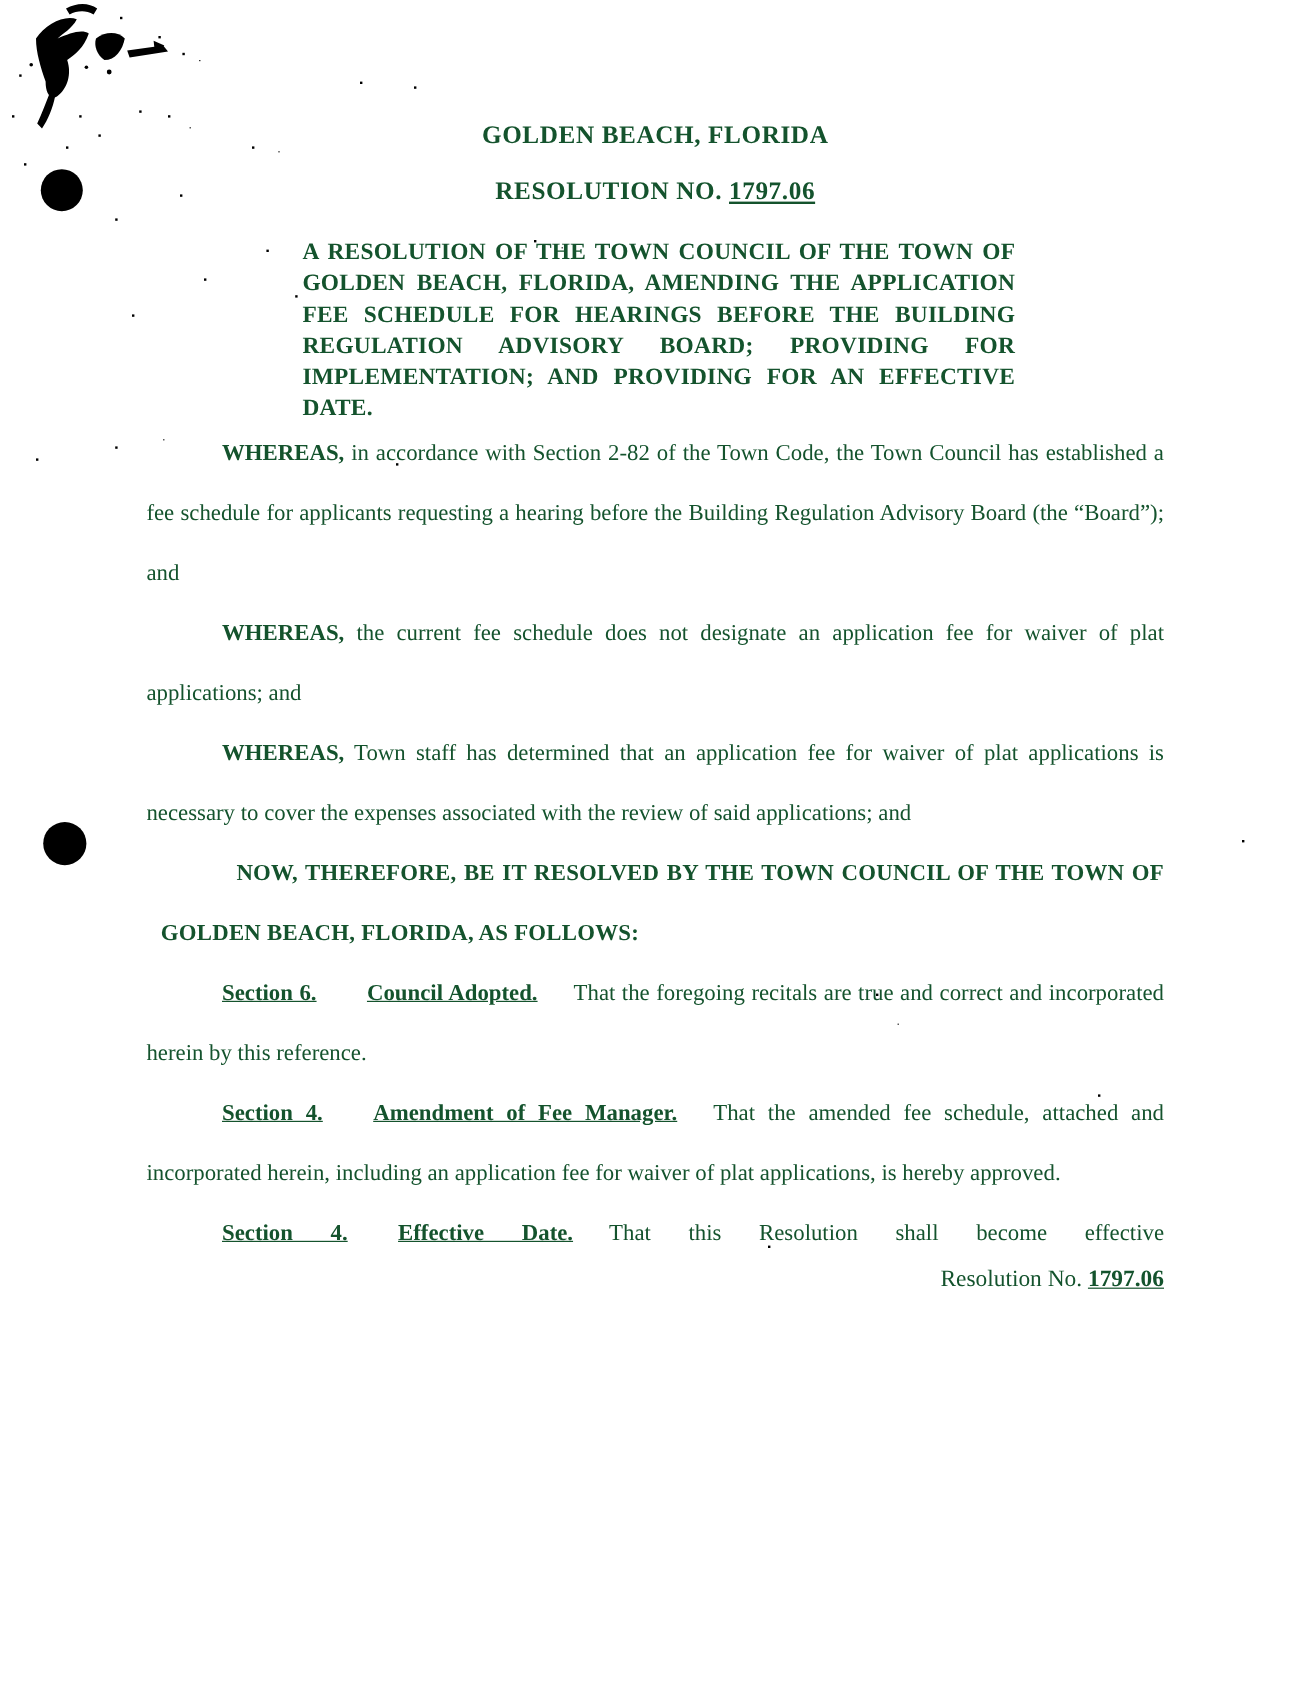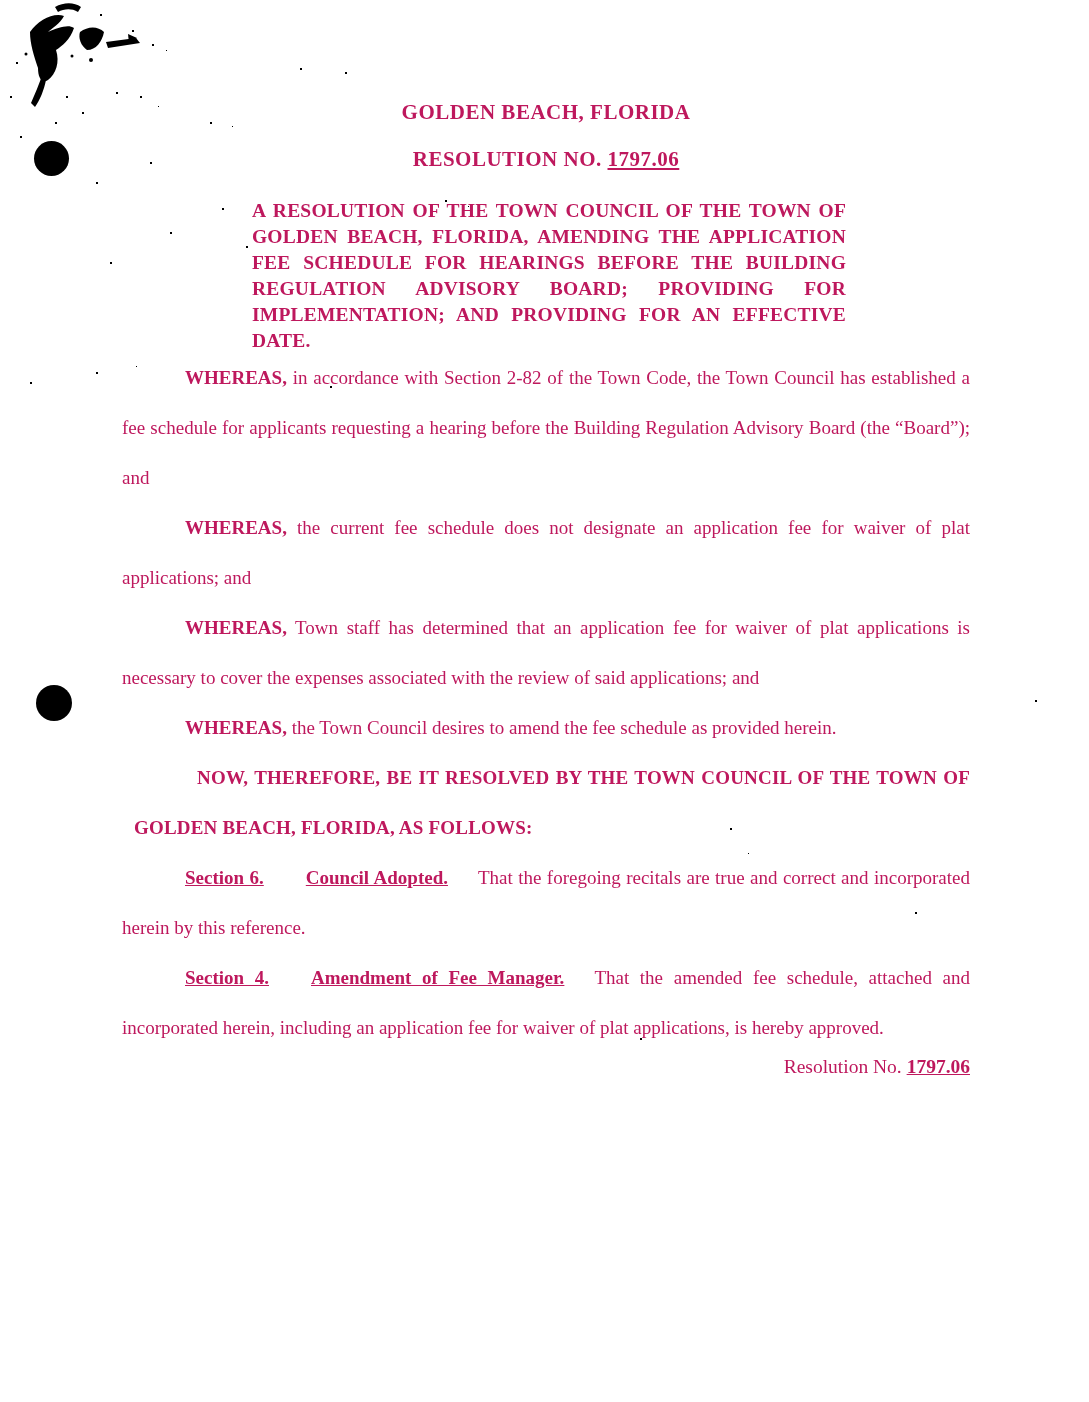--- a/index.html
+++ b/index.html
@@ -2,21 +2,21 @@
 <html><head>
 <meta charset="utf-8">
 <style>
   html,body{margin:0;padding:0;background:#ffffff;}
   .page{
     position:relative;
     width:1089px;height:1142px;
     background:#ffffff;
     overflow:hidden;
     font-family:"Liberation Serif", serif;
-    color:#be185d;
+    color:#14532d;
   }
   .content{position:absolute;left:122px;top:0;width:848px;}
   .doc-title{
     position:absolute;top:100px;left:0;width:100%;
     text-align:center;font-weight:bold;font-size:21px;letter-spacing:.5px;
   }
   .res-no{
     position:absolute;top:147px;left:0;width:100%;
     text-align:center;font-weight:bold;font-size:21px;letter-spacing:.5px;
   }
@@ -169,35 +169,35 @@
       </p>
 
       <p class="para">
         <span class="b">WHEREAS,</span><span> the current fee schedule does not designate an application fee for waiver of plat applications; and</span>
       </p>
 
       <p class="para">
         <span class="b">WHEREAS,</span><span> Town staff has determined that an application fee for waiver of plat applications is necessary to cover the expenses associated with the review of said applications; and</span>
       </p>
 
-      <p class="para">
-        <span class="b">WHEREAS,</span><span> the Town Council desires to amend the fee schedule as provided herein.</span>
-      </p>
 
       <p class="para allbold">NOW, THEREFORE, BE IT RESOLVED BY THE TOWN COUNCIL OF THE TOWN OF GOLDEN BEACH, FLORIDA, AS FOLLOWS:</p>
 
       <p class="para">
         <span class="b u sec-num">Section 6.</span><span class="b u sec-title">Council Adopted.</span><span>That the foregoing recitals are true and correct and incorporated herein by this reference.</span>
       </p>
 
       <p class="para">
         <span class="b u sec-num">Section 4.</span><span class="b u sec-title">Amendment of Fee Manager.</span><span>That the amended fee schedule, attached and incorporated herein, including an application fee for waiver of plat applications, is hereby approved.</span>
       </p>
 
 
+      <p class="para stretch-last">
+        <span class="b u sec-num">Section 4.</span><span class="b u sec-title">Effective Date.</span><span>That this Resolution shall become effective</span>
+      </p>
 
       <p class="doc-footer">
         <span>Resolution No. </span><span class="b u">1797.06</span>
       </p>
 
     </div>
   </div>
 </div>
 
 </body></html>

